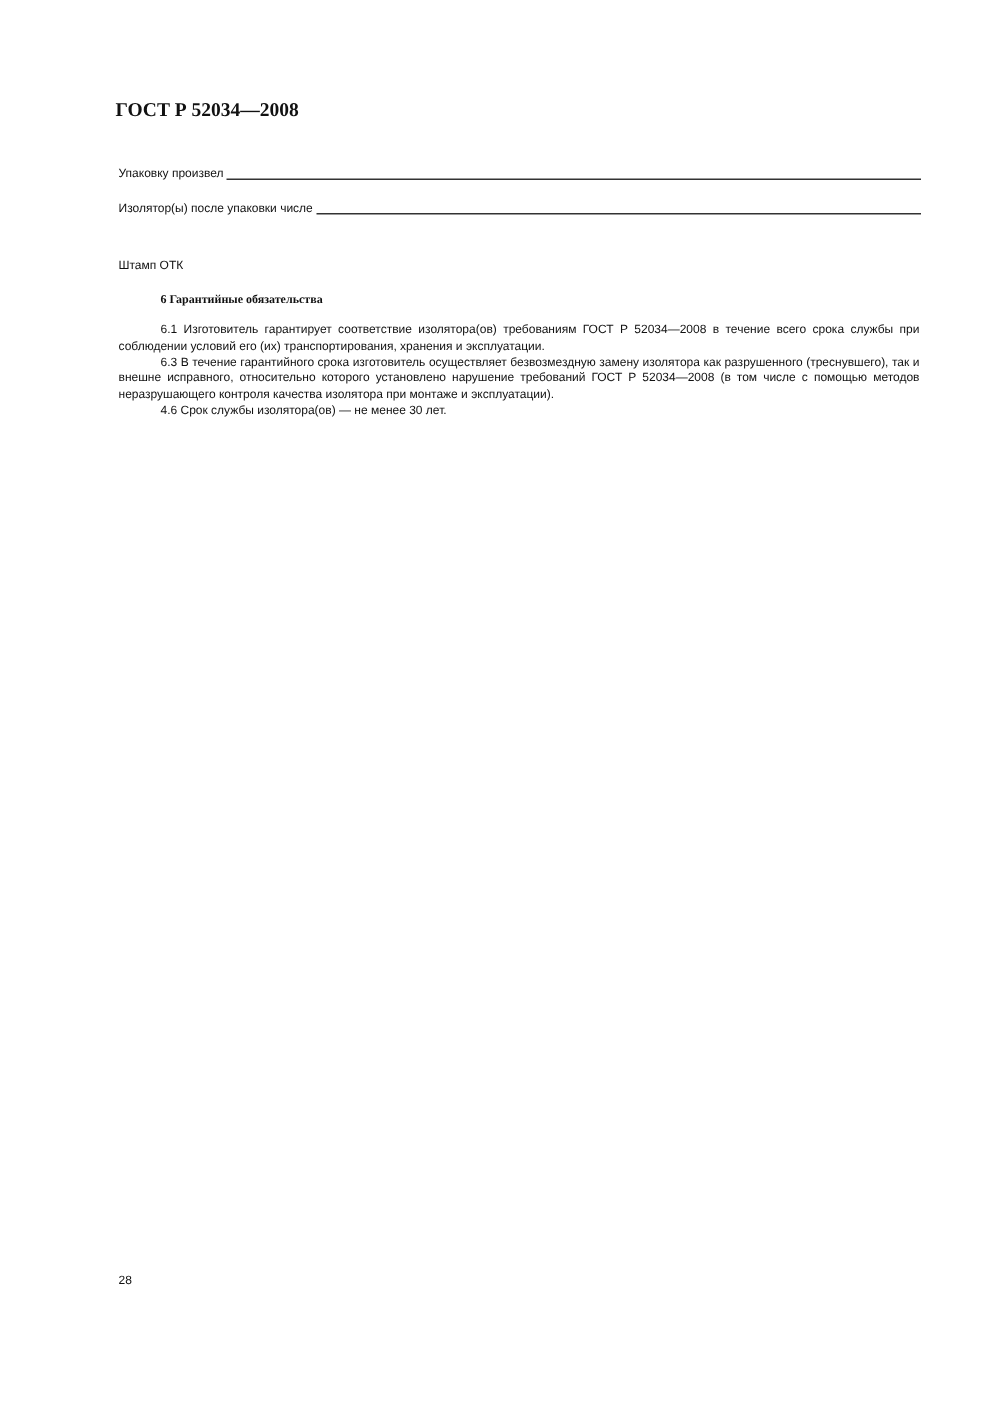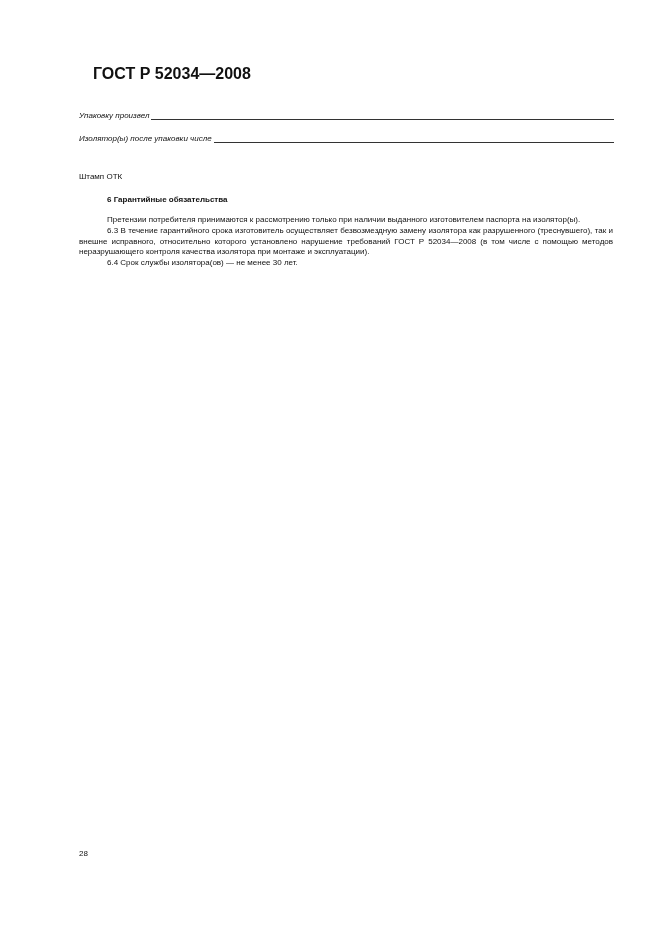--- a/index.html
+++ b/index.html
@@ -1,22 +1,22 @@
 <!DOCTYPE html>
 <html><head>
 <meta charset="utf-8">
 <style>
   html, body { margin: 0; padding: 0; background: #ffffff; }
   body { width: 661px; height: 936px; position: relative; overflow: hidden;
          font-family: "Liberation Sans", sans-serif; color: #111; }
-  .header { position: absolute; left: 93px; top: 65px; font-size: 16px; font-weight: bold; }
-  .sigline { position: absolute; left: 79px; font-size: 8px; display: flex; align-items: flex-end; width: 535px; font-style: italic; }
+  .header { position: absolute; left: 77px; top: 65px; font-size: 13px; font-weight: bold; font-family: Liberation Serif, serif; }
+  .sigline { position: absolute; left: 79px; font-size: 8px; display: flex; align-items: flex-end; width: 535px; }
   .sigline .line { flex: 1; border-bottom: 0.8px solid #333; margin-left: 2px; height: 8px; }
   .stamp { position: absolute; left: 79px; top: 172px; font-size: 8px; text-align: right; }
-  .section-title { position: absolute; left: 107px; top: 195px; font-size: 8px; font-weight: bold; }
+  .section-title { position: absolute; left: 107px; top: 195px; font-size: 8px; font-weight: bold; font-family: Liberation Serif, serif; }
   .body-text { position: absolute; left: 79px; top: 215px; width: 534px; font-size: 8px; line-height: 10.8px; }
   .body-text p { margin: 0; text-indent: 28px; text-align: justify; }
   .page-number { position: absolute; left: 79px; top: 849px; font-size: 8px; }
 </style>
 </head>
 <body>
 
 <div class="header">ГОСТ Р 52034—2008</div>
 
 <div class="sigline" style="top:111px;">
@@ -27,18 +27,18 @@
 <div class="sigline" style="top:134px;">
   <span>Изолятор(ы) после упаковки числе</span>
   <span class="line"></span>
 </div>
 
 <div class="stamp">Штамп ОТК</div>
 
 <div class="section-title">6  Гарантийные обязательства</div>
 
 <div class="body-text">
-  <p>Претензии потребителя принимаются к рассмотрению только при наличии выданного изготовителем паспорта на изолятор(ы).</p>
+  <p>6.1  Изготовитель гарантирует соответствие изолятора(ов) требованиям ГОСТ Р 52034—2008 в течение всего срока службы при соблюдении условий его (их) транспортирования, хранения и эксплуатации.</p>
   <p>6.3  В течение гарантийного срока изготовитель осуществляет безвозмездную замену изолятора как разрушенного (треснувшего), так и внешне исправного, относительно которого установлено нарушение требований ГОСТ Р 52034—2008 (в том числе с помощью методов неразрушающего контроля качества изолятора при монтаже и эксплуатации).</p>
-  <p>6.4  Срок службы изолятора(ов) — не менее 30 лет.</p>
+  <p>4.6  Срок службы изолятора(ов) — не менее 30 лет.</p>
 </div>
 
 <div class="page-number">28</div>
 
 </body></html>

